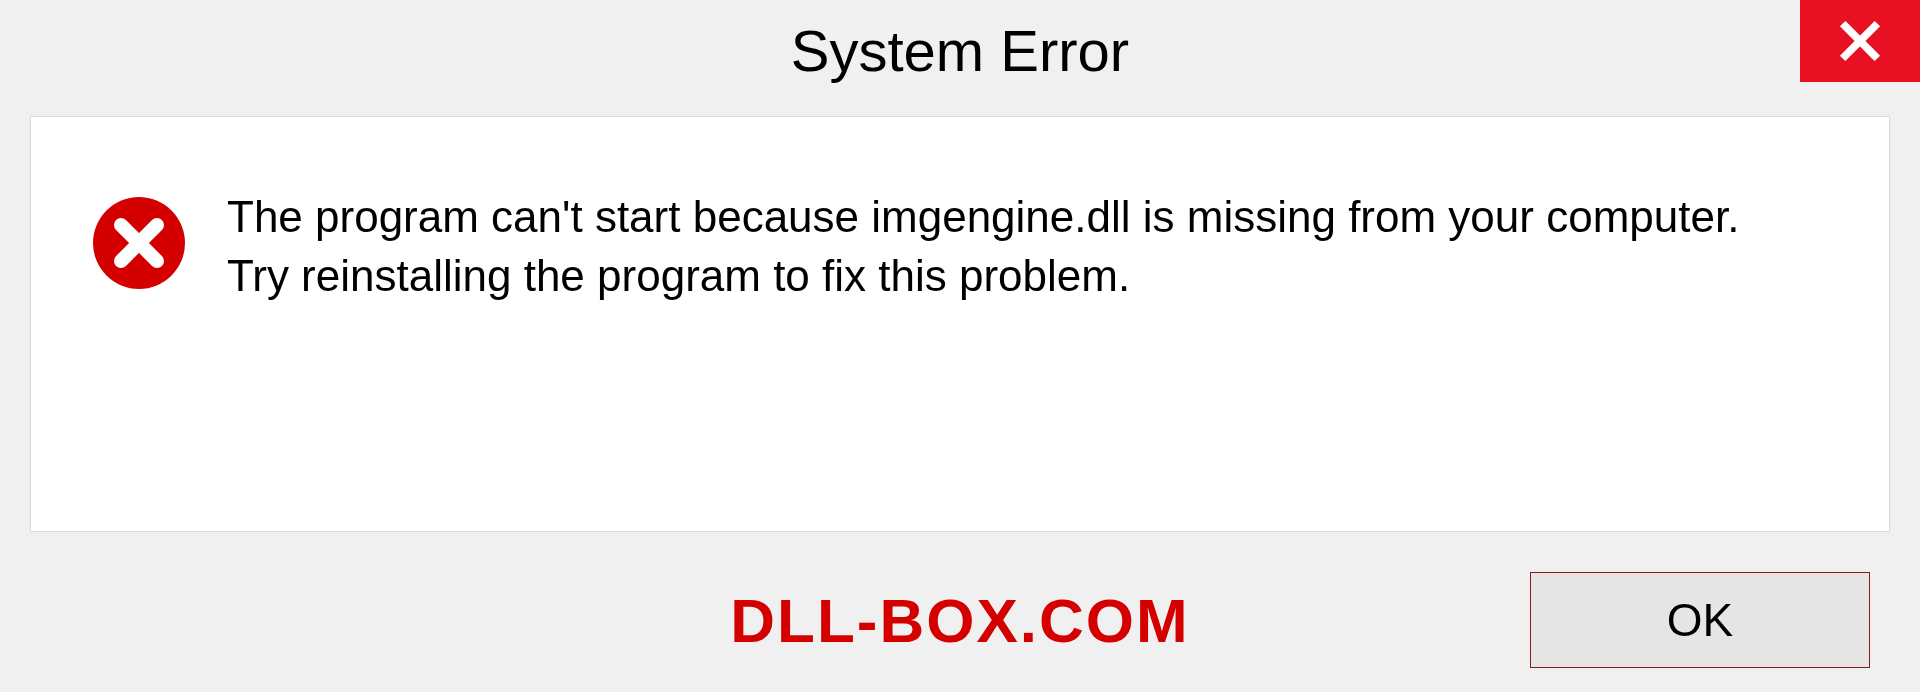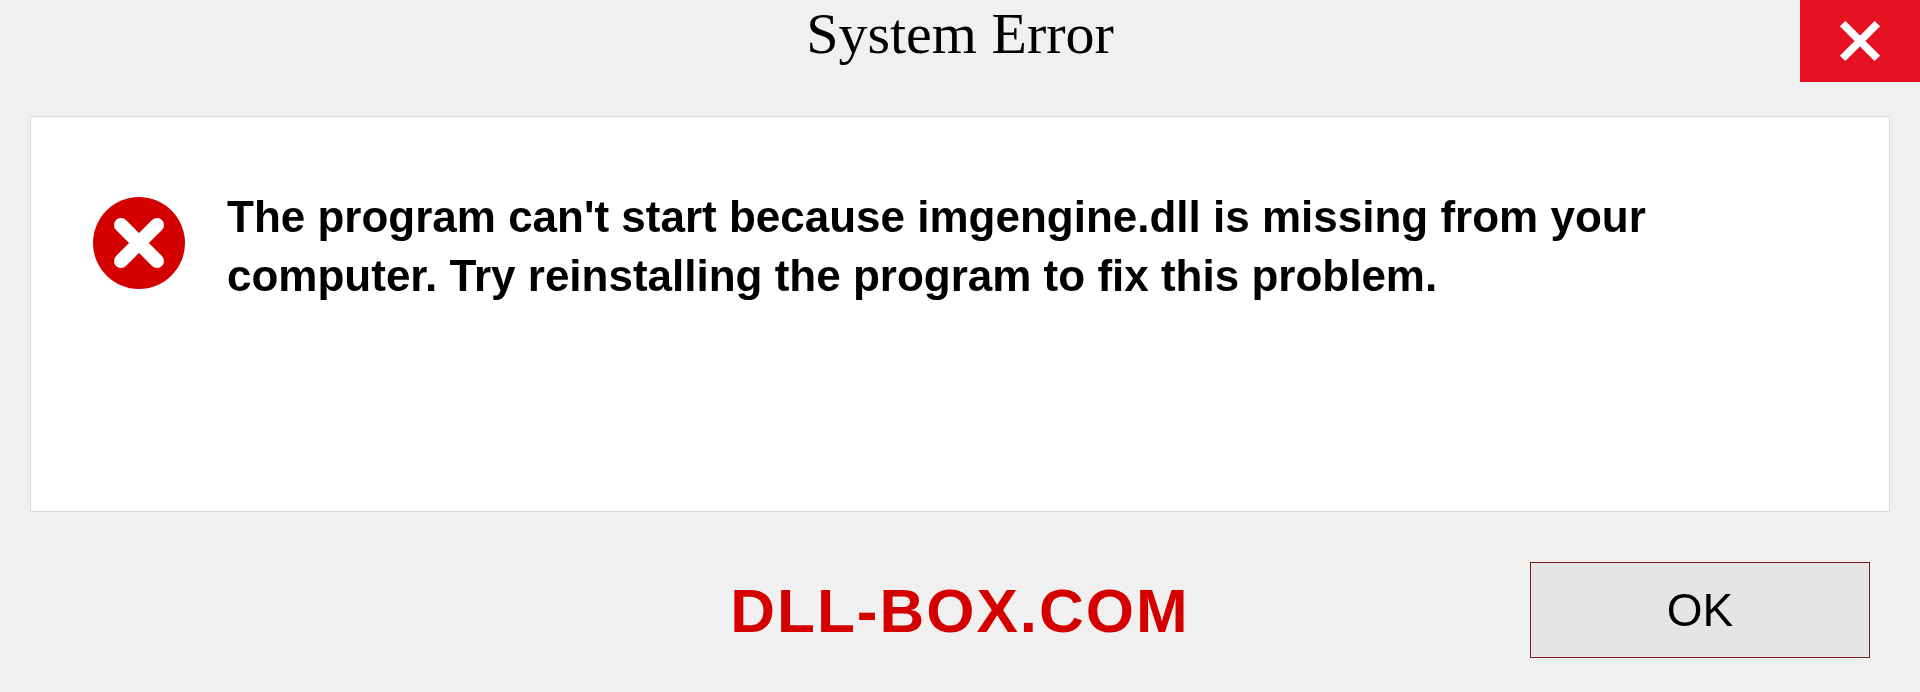--- a/index.html
+++ b/index.html
@@ -18,24 +18,24 @@
     .dialog {
       width: 100%;
       height: 100%;
       background: #f0f0f0;
       display: flex;
       flex-direction: column;
     }
     .titlebar {
       height: 100px;
       display: flex;
+      align-items: center;
       justify-content: center;
       position: relative;
       background: #f0f0f0;
-      font-family: Liberation Serif, serif;
     }
     .title {
       font-size: 58px;
       font-weight: 400;
       color: #000;
     }
     .close-btn {
       position: absolute;
       right: 0;
       top: 0;
@@ -64,25 +64,25 @@
       width: 96px;
       height: 96px;
       flex-shrink: 0;
       margin-right: 40px;
       margin-top: 8px;
     }
     .message-text {
       font-size: 44px;
       line-height: 1.35;
       color: #000;
-      font-weight: 700;
+      font-weight: 400;
       max-width: 1550px;
     }
     .footer {
-      height: 180px;
+      height: 160px;
       background: #f0f0f0;
       display: flex;
       align-items: center;
       justify-content: flex-end;
       padding: 16px 50px 0 30px;
       position: relative;
     }
     .watermark {
       position: absolute;
       left: 50%;

